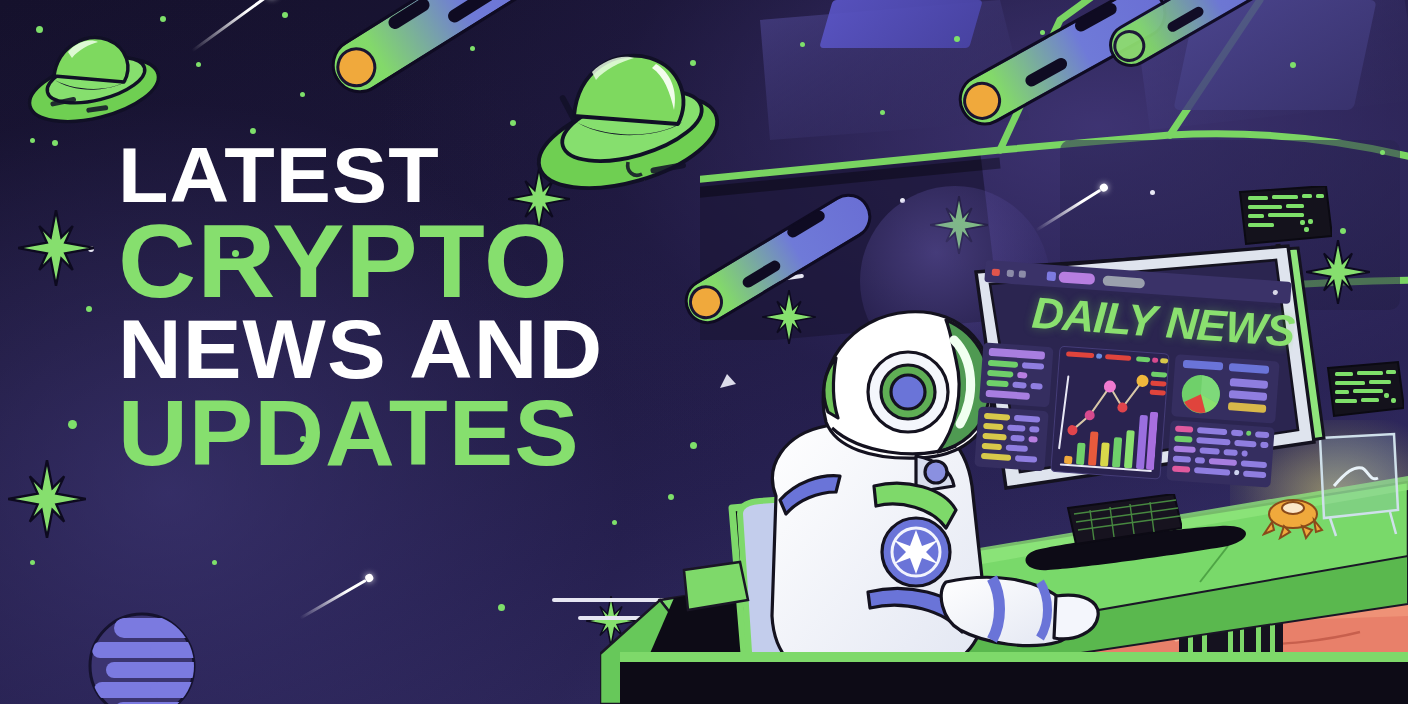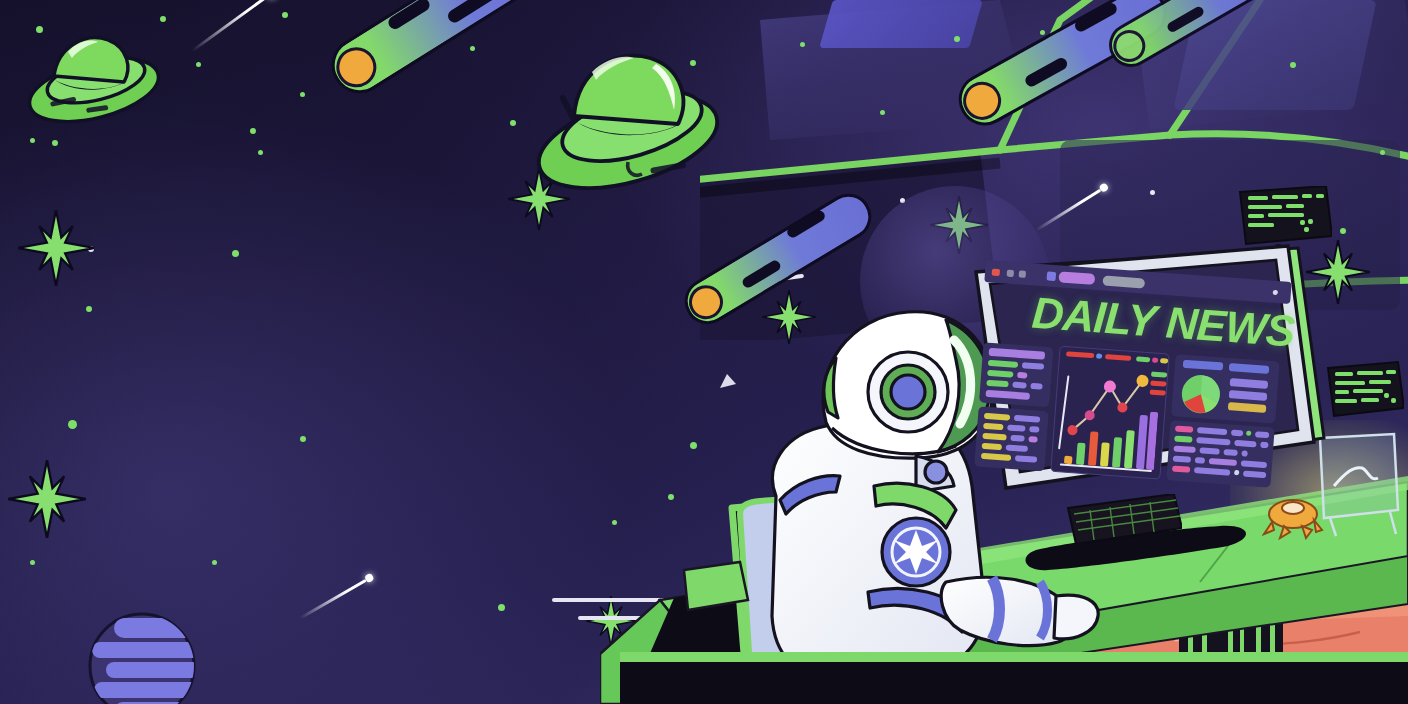--- a/index.html
+++ b/index.html
@@ -260,20 +260,26 @@
       <rect x="18" y="50" width="96" height="16" rx="8"></rect>
       <rect x="6" y="70" width="70" height="16" rx="8"></rect>
       <rect x="62" y="70" width="56" height="16" rx="8"></rect>
       <rect x="26" y="90" width="90" height="18" rx="9"></rect>
     </g>
   </svg>
 
   <div class="lay" style="left:860px; top:186px; width:190px; height:190px; border-radius:50%;
               background:radial-gradient(circle at 40% 35%, rgba(120,105,200,0.42), rgba(70,60,140,0.12) 70%, rgba(0,0,0,0) 78%);"></div>
 
+  <div id="headline">
+    <span class="ln l1">LATEST</span>
+    <span class="ln l2">CRYPTO</span>
+    <span class="ln l3">NEWS AND</span>
+    <span class="ln l4">UPDATES</span>
+  </div>
 
   <svg class="lay" style="left:1000px; top:520px; width:408px; height:184px;" viewBox="0 0 408 184">
     <path d="M0 40 L408 8 L408 184 L0 184 Z" fill="#e8806a"></path>
     <path d="M40 56 C 110 30, 190 40, 250 28 C 300 18, 360 20, 408 14 L408 96 L0 110 Z" fill="#ef9277"></path>
     <g stroke="#c25a48" stroke-width="2.4" fill="none" opacity=".85">
       <path d="M60 100 C 120 78, 190 92, 252 70"></path>
       <path d="M150 140 C 210 120, 280 132, 360 112"></path>
       <path d="M200 60 C 250 52, 300 62, 340 50"></path>
     </g>
     <g stroke="#f7c6ad" stroke-width="3" fill="none" opacity=".75" stroke-linecap="round">

